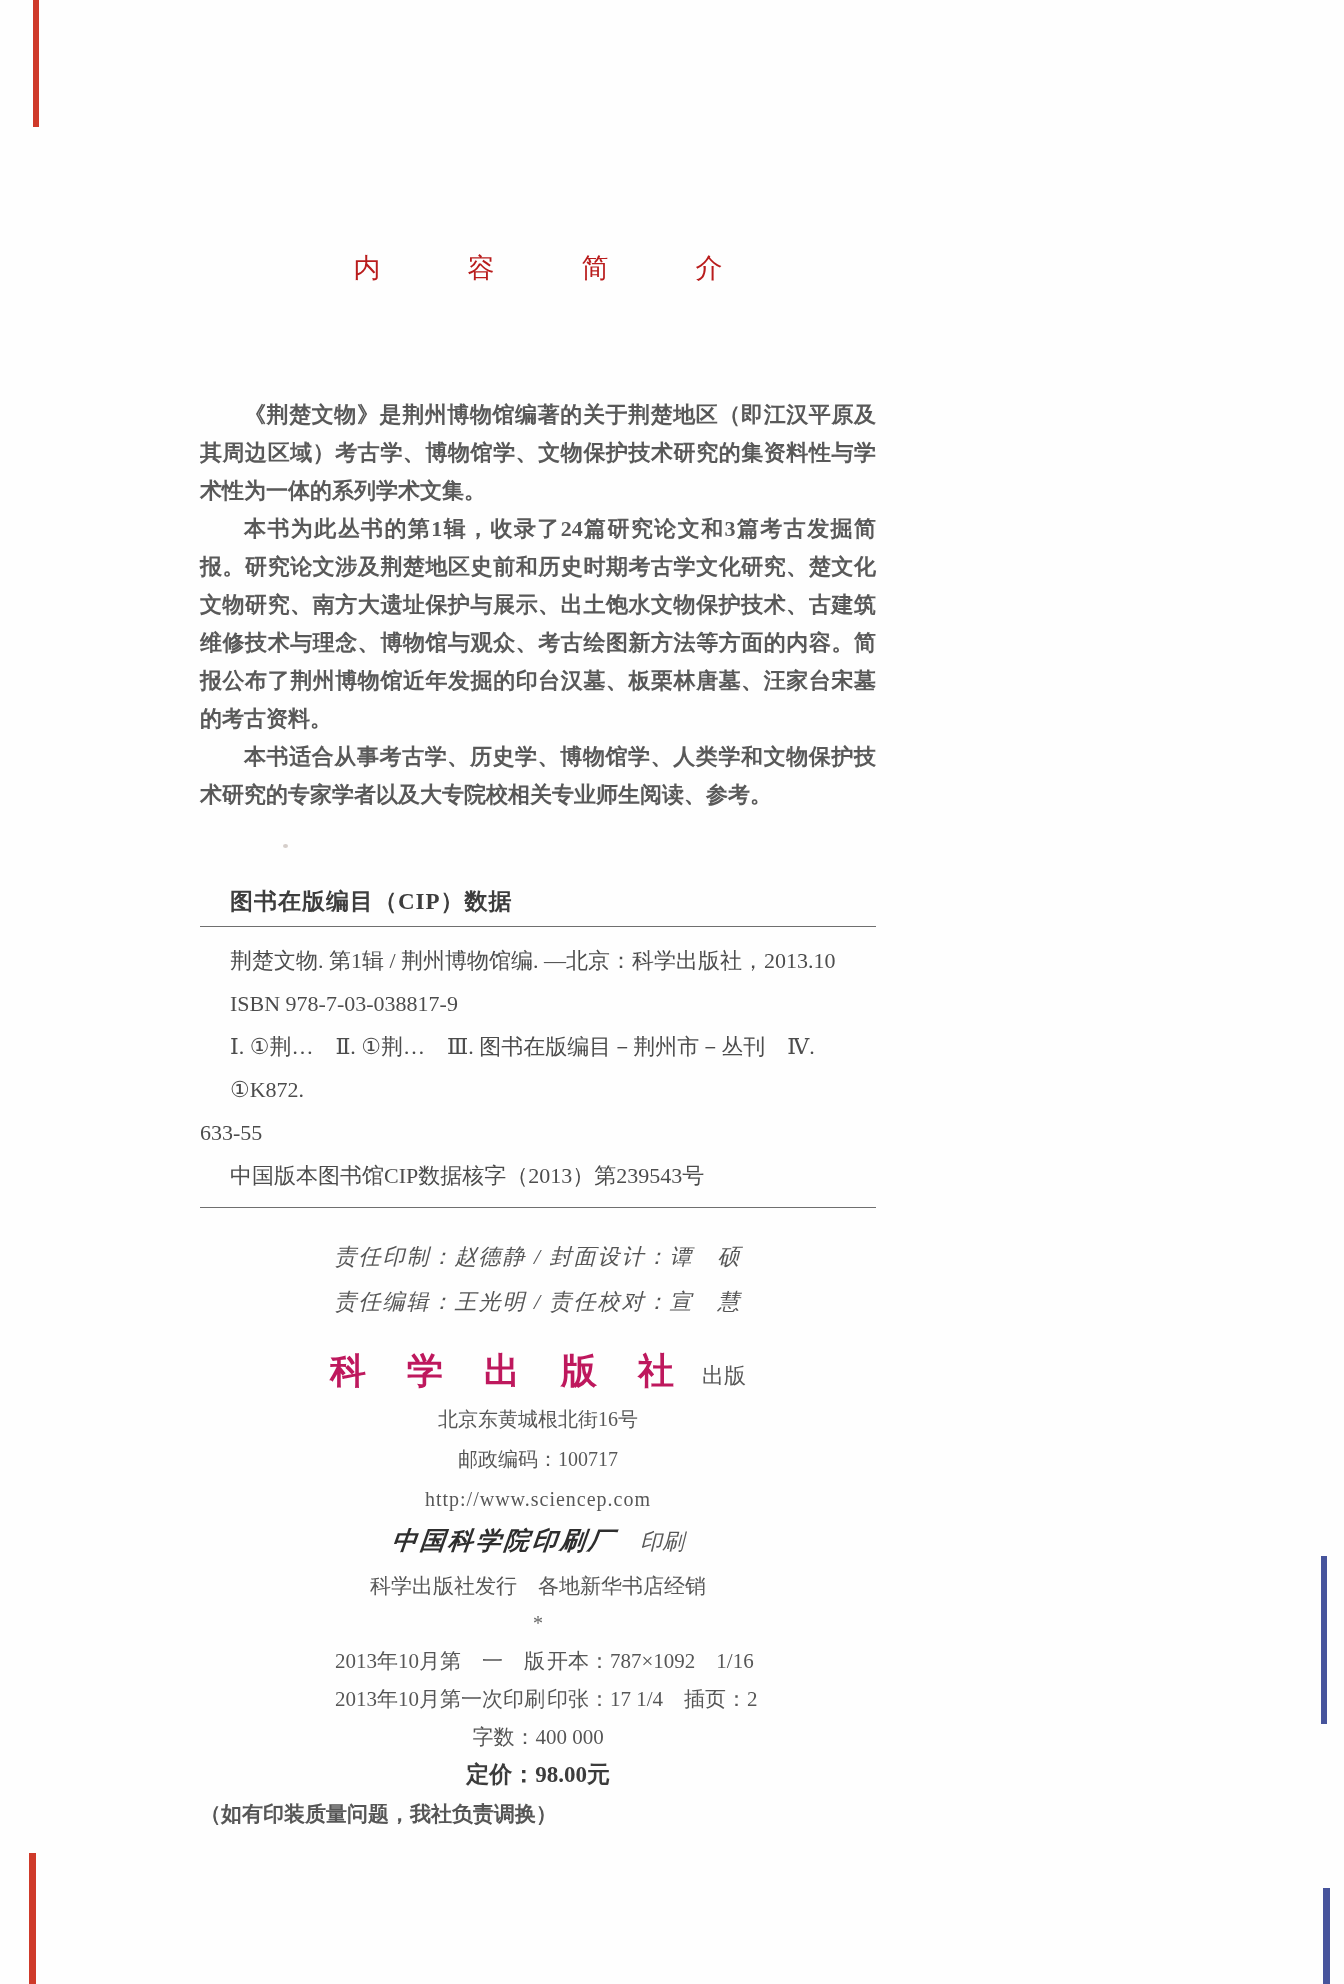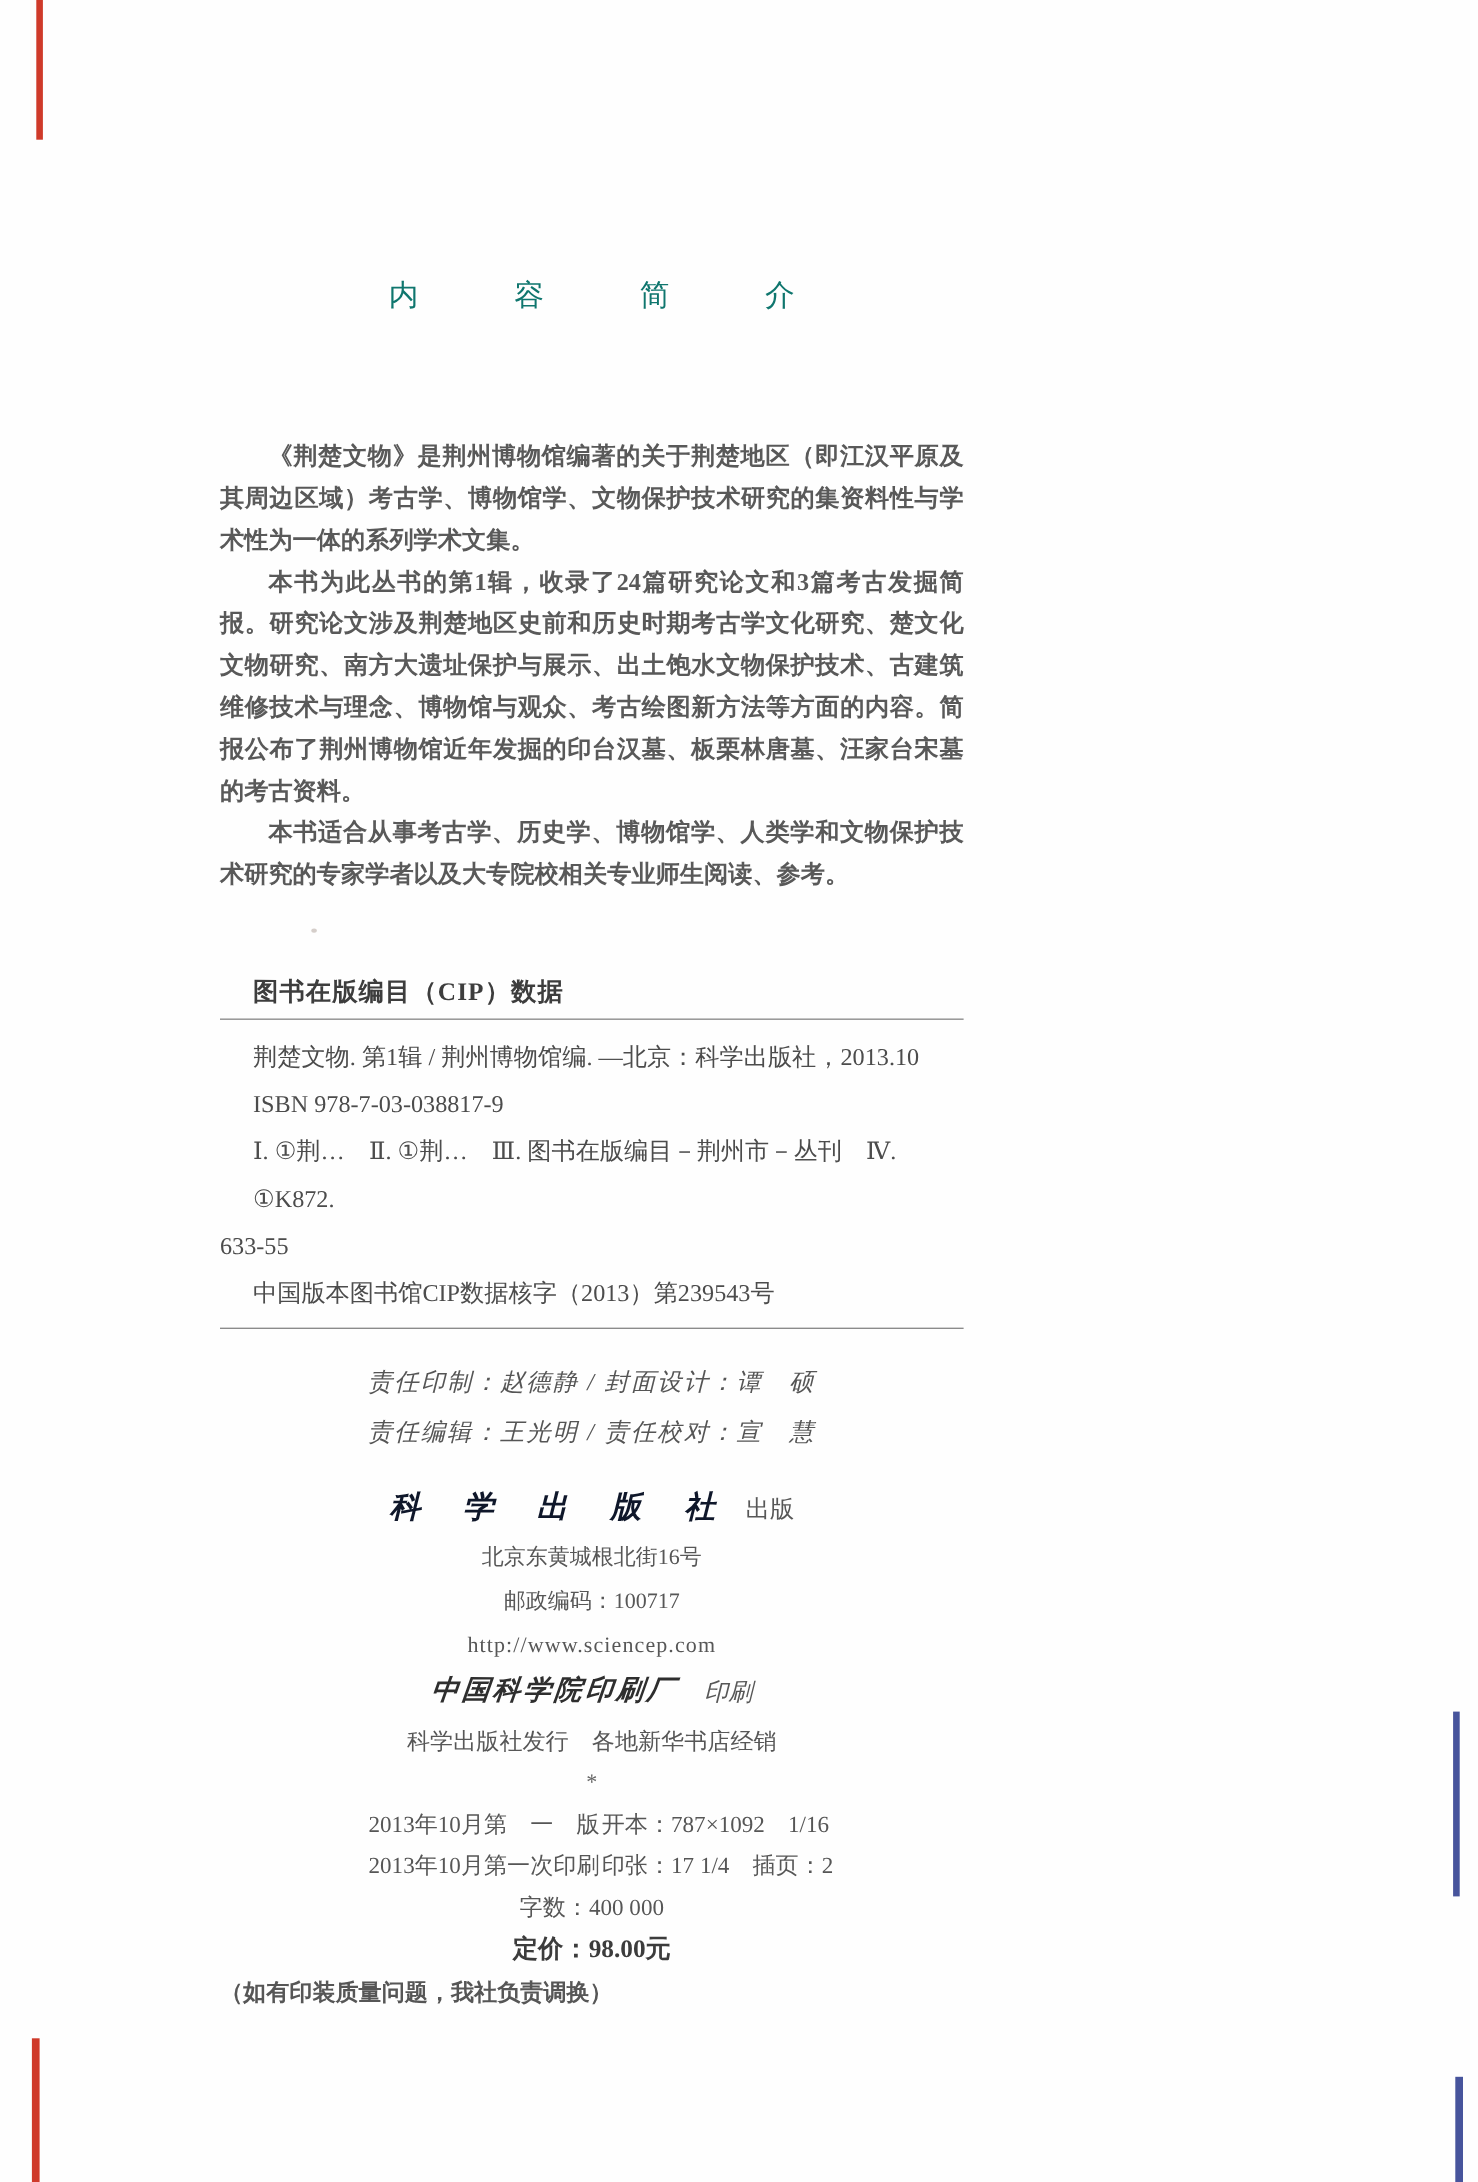--- a/index.html
+++ b/index.html
@@ -23,21 +23,21 @@
     width: 676px;
   }
   
   .intro-title {
     margin-top: 252px;
     text-align: center;
     font-size: 27px;
     font-weight: 400;
     letter-spacing: 30px;
     text-indent: 30px; 
-    color: #0f766e;
+    color: #b91c1c;
     line-height: 32px;
   }
   
   .intro-block {
     margin-top: 112px;
     font-size: 22px;
     line-height: 38px;
     text-align: justify;
     color: #595959;
     font-weight: bold;
@@ -70,24 +70,23 @@
     font-size: 22px;
     line-height: 45px;
     color: #555555;
     letter-spacing: 2px;
   }
   
   .publisher-block { margin-top: 26px; text-align: center; color: #575757; }
   .pub-name-line { line-height: 42px; }
   .pub-name {
     font-weight: 700;
-    font-style: italic;
-    font-size: 28px;
+    font-size: 36px;
     letter-spacing: 16px;
-    color: #0f172a;
+    color: #be185d;
   }
   .pub-suffix { font-size: 22px; margin-left: 8px; font-style: normal; }
   .pub-line { font-size: 20px; line-height: 40px; }
   .pub-website { font-size: 20px; line-height: 40px; letter-spacing: 1px; }
   .printer-line { line-height: 44px; }
   .printer-name {
     font-weight: 800;
     font-style: italic;
     font-size: 25px;
     letter-spacing: 3px;

